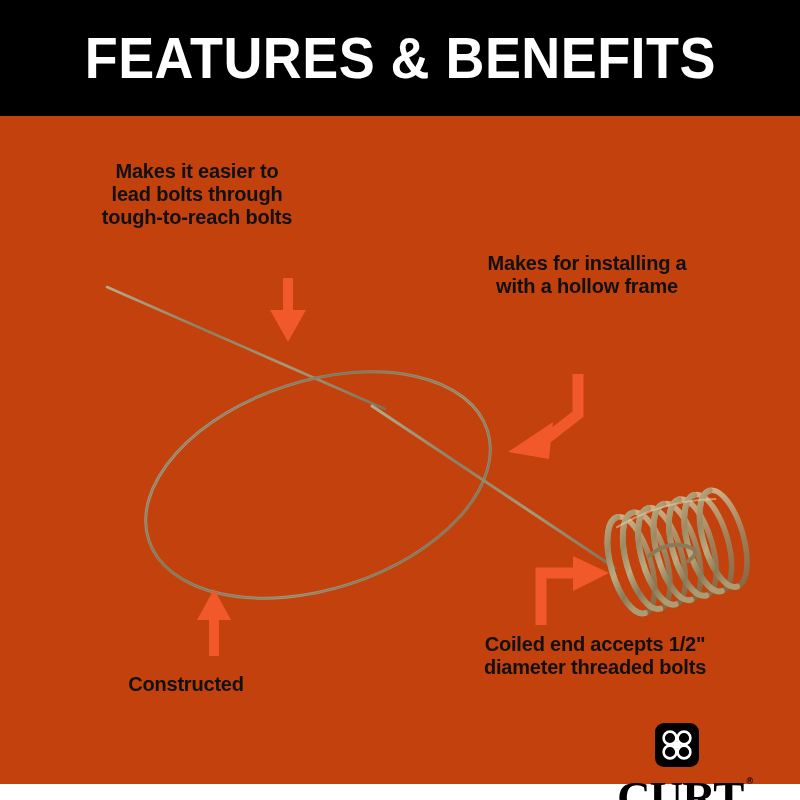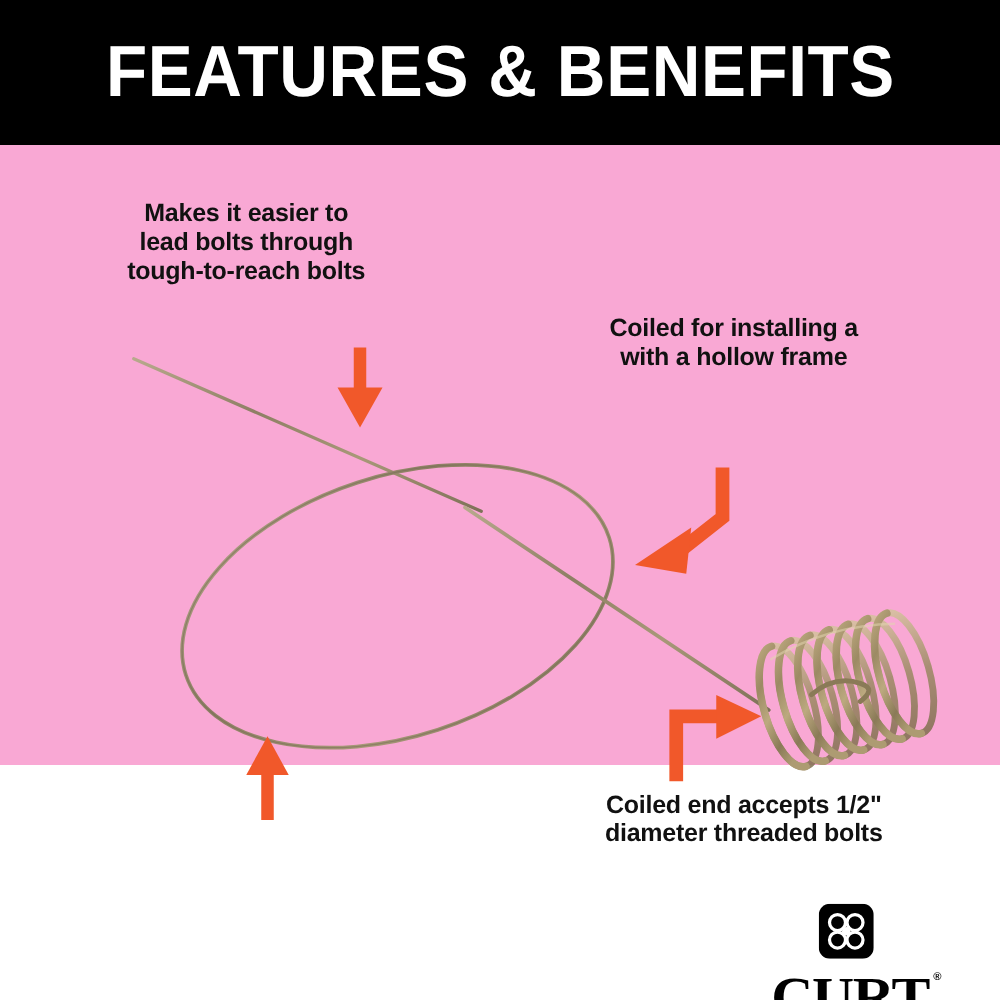--- a/index.html
+++ b/index.html
@@ -13,22 +13,22 @@
     position: relative;
     overflow: hidden;
     font-family: "Liberation Sans", sans-serif;
     -webkit-font-smoothing: antialiased;
   }
 
   #infographic {
     position: absolute;
     inset: 0;
     width: 800px;
-    height: 612px;
-    background: #f9a8d4;
+    height: 784px;
+    background: #c2410c;
   }
 
   
   .header-bar {
     position: absolute;
     left: 0;
     top: 0;
     width: 800px;
     height: 116px;
     background: #000000;
@@ -198,30 +198,31 @@
     </g>
   </svg>
 
   <div class="callout" id="callout-lead-bolts">
     <span class="line">Makes it easier to</span>
     <span class="line">lead bolts through</span>
     <span class="line">tough-to-reach bolts</span>
   </div>
 
   <div class="callout" id="callout-hollow-frame">
-    <span class="line">Coiled for installing a</span>
+    <span class="line">Makes for installing a</span>
     <span class="line">with a hollow frame</span>
   </div>
 
   <div class="callout" id="callout-coiled-end">
     <span class="line">Coiled end accepts 1/2"</span>
     <span class="line">diameter threaded bolts</span>
   </div>
 
   <div class="callout" id="callout-spring-steel">
+    <span class="line">Constructed</span>
   </div>
 
   <svg id="arrows-layer" viewBox="0 0 800 800">
 
     <g fill="#F1582A">
       <rect x="283" y="278" width="10" height="36"></rect>
       <polygon points="270,310 306,310 288,342"></polygon>
     </g>
 
     <g fill="none" stroke="#F1582A" stroke-width="11" stroke-linecap="butt" stroke-linejoin="miter">

